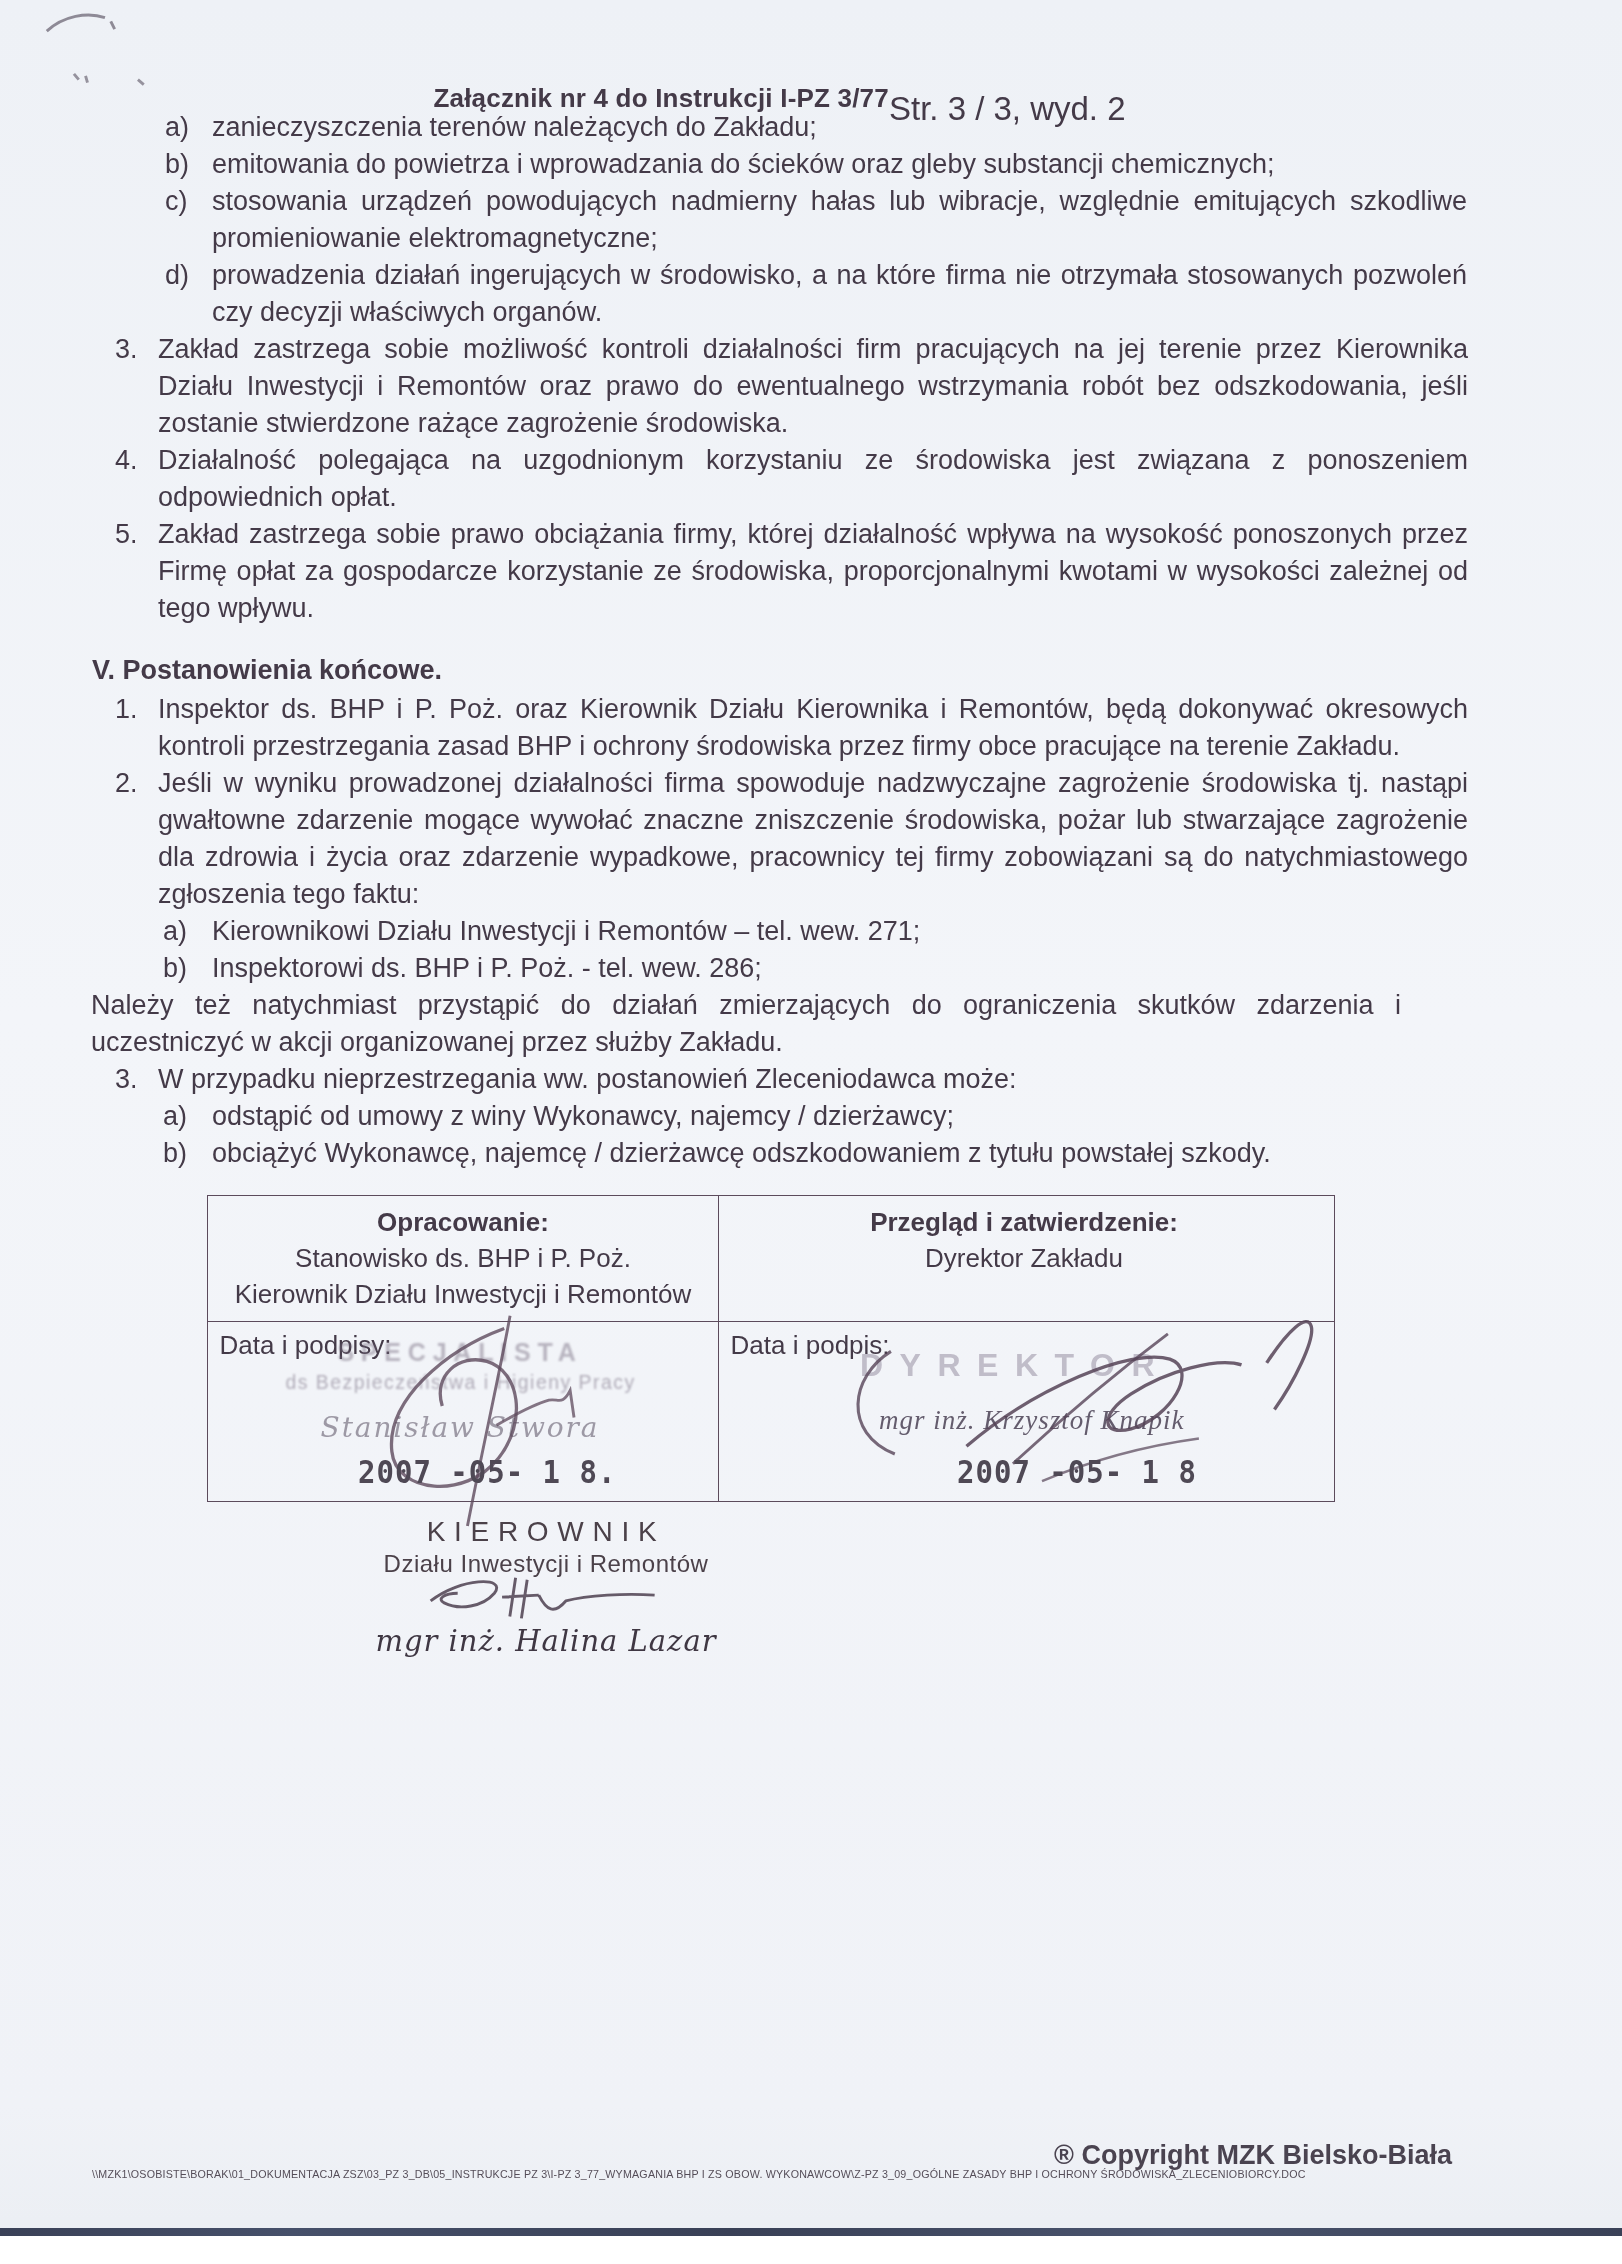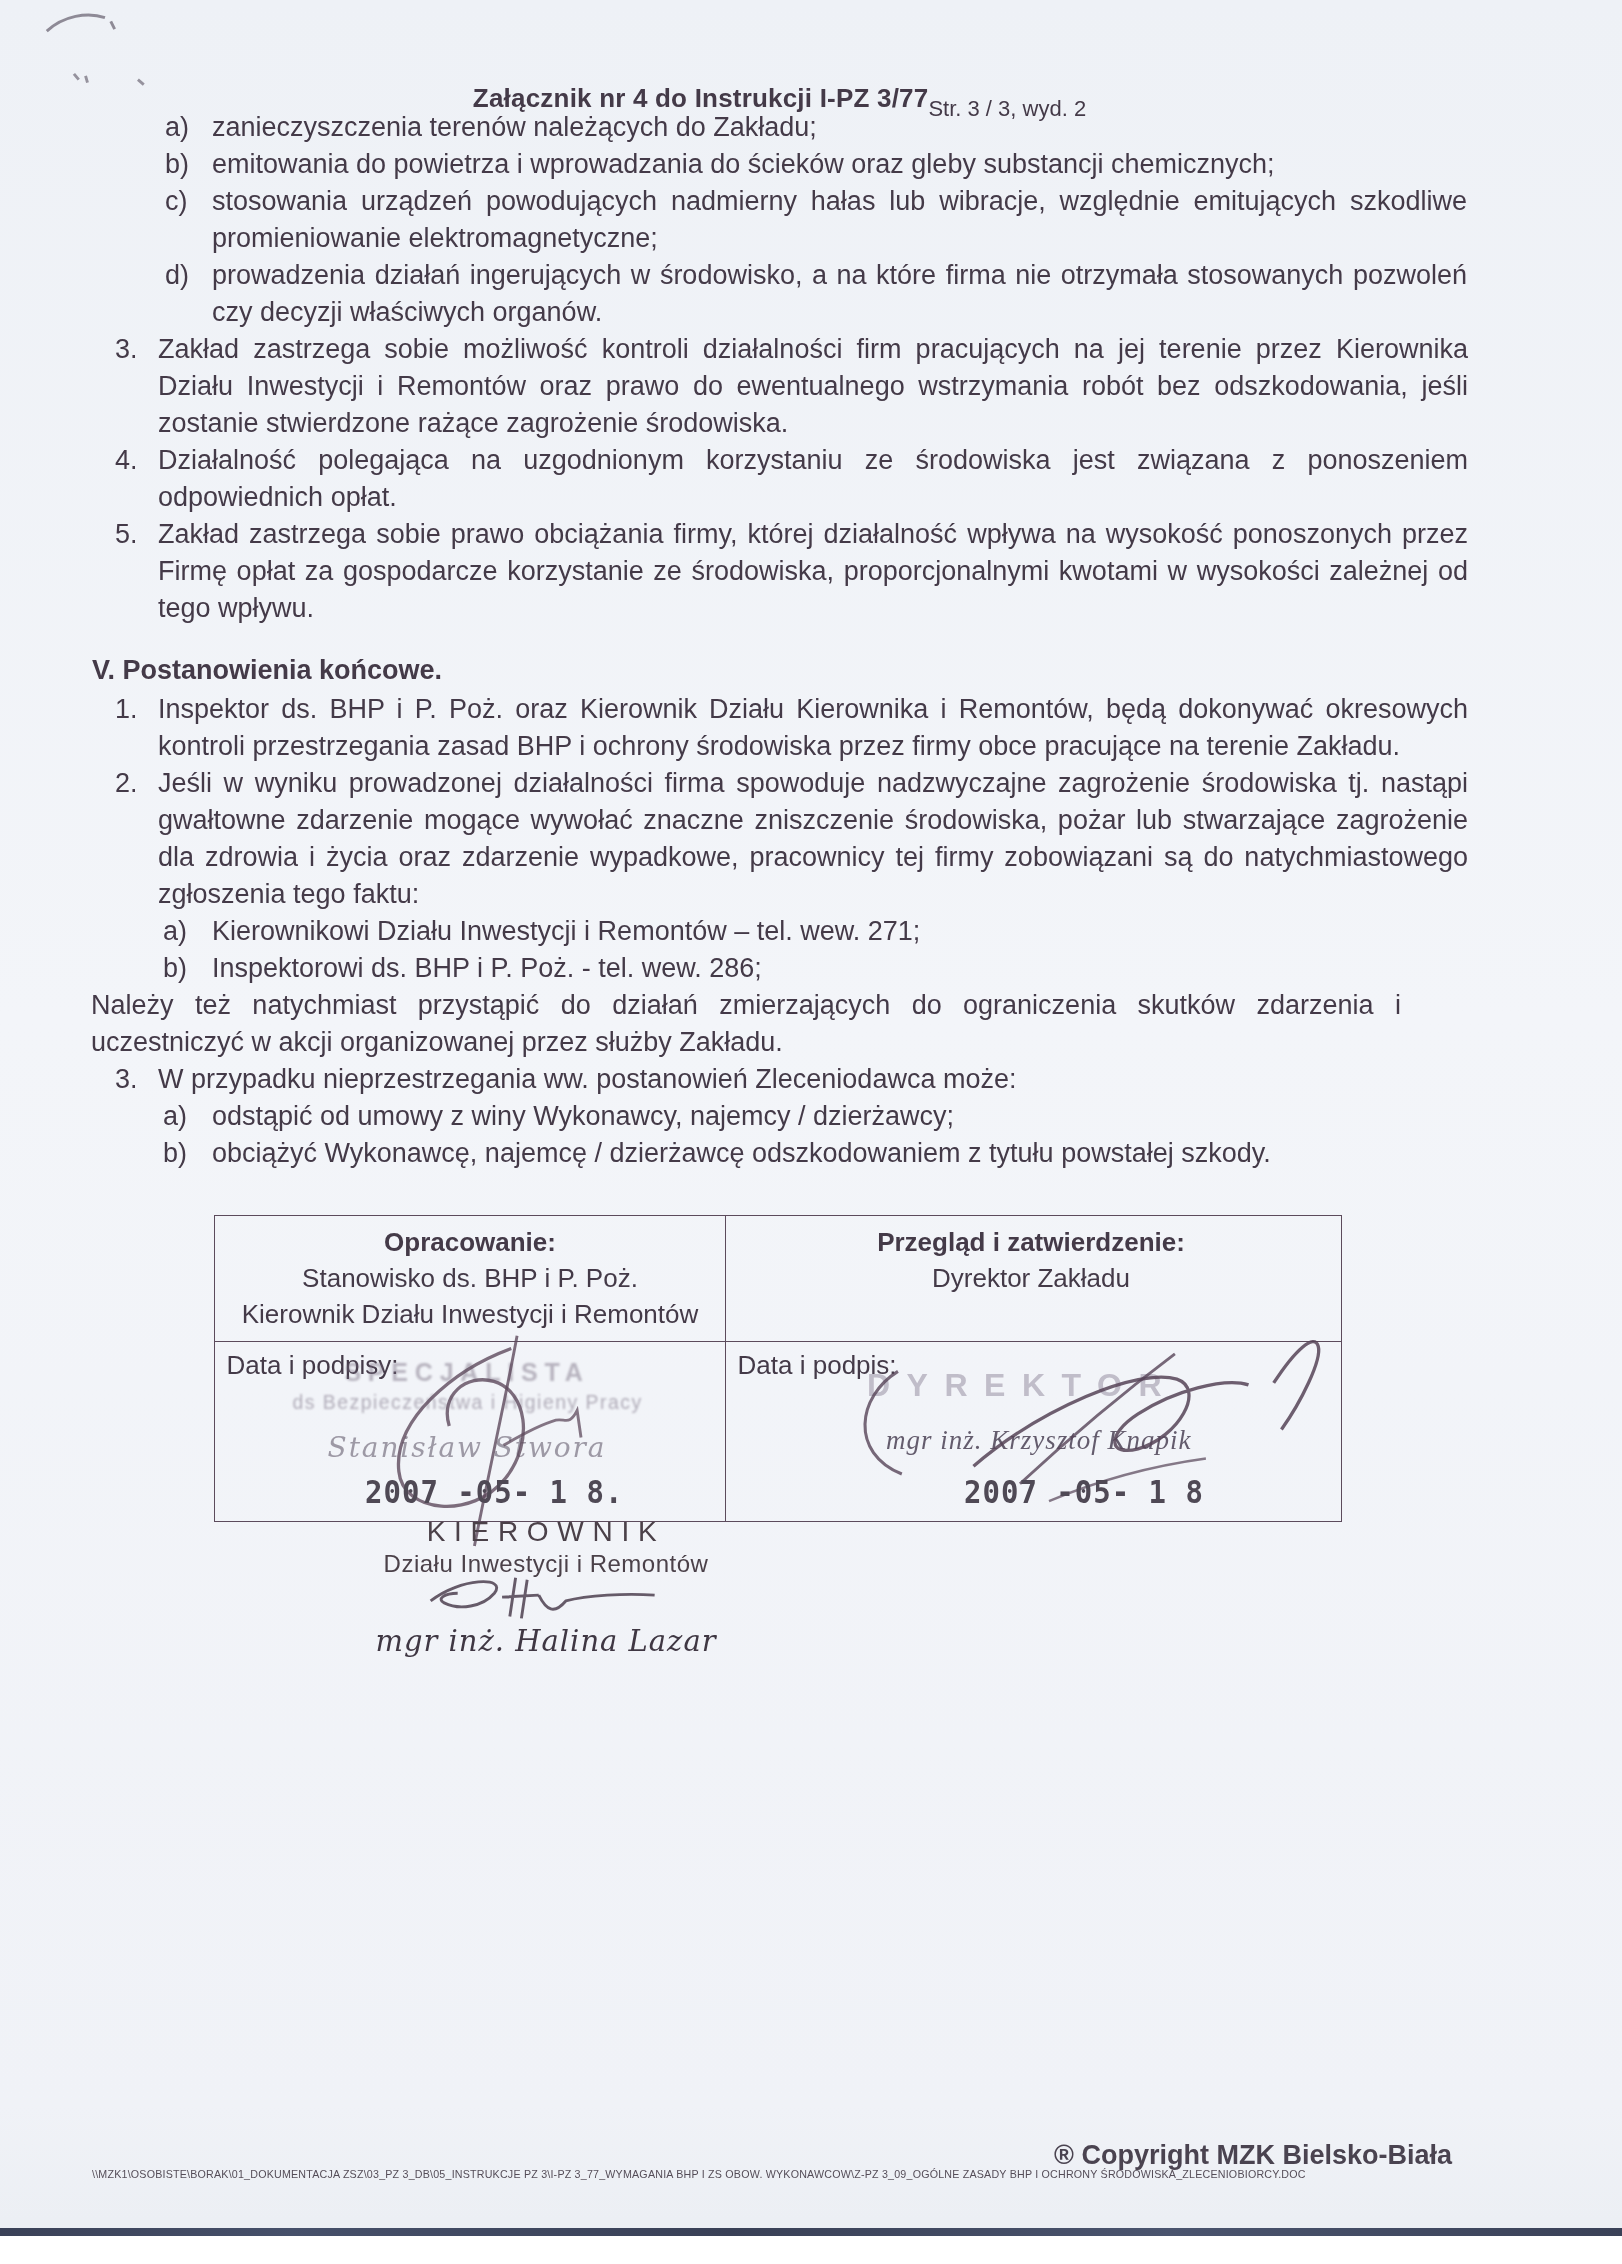--- a/index.html
+++ b/index.html
@@ -10,38 +10,37 @@
     font-family:"Liberation Sans","DejaVu Sans",sans-serif;
     color:#443a48;
     overflow:hidden;
   }
   .doc-header{
     position:absolute;top:82px;left:92px;right:155px;
     display:flex;justify-content:center;align-items:flex-start;
     font-size:26px;line-height:33px;
   }
   .doc-header .title{font-weight:bold;letter-spacing:0.2px;}
-  .doc-header .pageinfo{margin-top:9.7px;font-size:22px;}
+  .doc-header .pageinfo{margin-top:9.7px;font-size:33px;}
   .body-text{position:absolute;top:109px;left:0;width:1622px;font-size:27px;line-height:37px;}
   .sub-item{display:flex;margin-left:165px;width:1302px;}
   .sub-item .lbl{flex:0 0 47px;}
   .num-item{display:flex;margin-left:115px;width:1353px;}
   .num-item .lbl{flex:0 0 43px;}
   .v-sub{display:flex;margin-left:163px;width:1304px;}
   .v-sub .lbl{flex:0 0 49px;}
   .txt{flex:1;text-align:justify;text-align-last:left;}
   .note{margin-left:91px;width:1310px;text-align:justify;text-align-last:left;}
   .section-heading{margin:25px 0 1.9px 92px;font-weight:bold;font-size:27px;}
 
   
   .approval-table{
-    position:absolute;left:214px;top:1195px;width:1126px;
+    position:absolute;left:207px;top:1195px;width:1126px;
     border:1.9px solid #5c4b5c;background:rgba(255,255,255,0.0);
     font-size:26px;
-    margin-top:20px;
   }
   .t-row1{display:grid;grid-template-columns:510px 611px;border-bottom:1.9px solid #5c4b5c;}
   .t-row2{display:grid;grid-template-columns:510px 611px;height:179px;}
   .t-cell{padding:7.8px 5.8px 9.7px 5.8px;}
   .t-cell.right-col{border-left:1.9px solid #5c4b5c;}
   .t-cell.centered{text-align:center;line-height:36px;}
   .t-cell .hdr{font-weight:bold;}
   .sig-cell{position:relative;padding:0;}
   .date-label{position:absolute;left:11.6px;top:7.8px;font-size:26px;}
   .stamp-faint1{position:absolute;left:87px;top:15.5px;width:330px;text-align:center;

